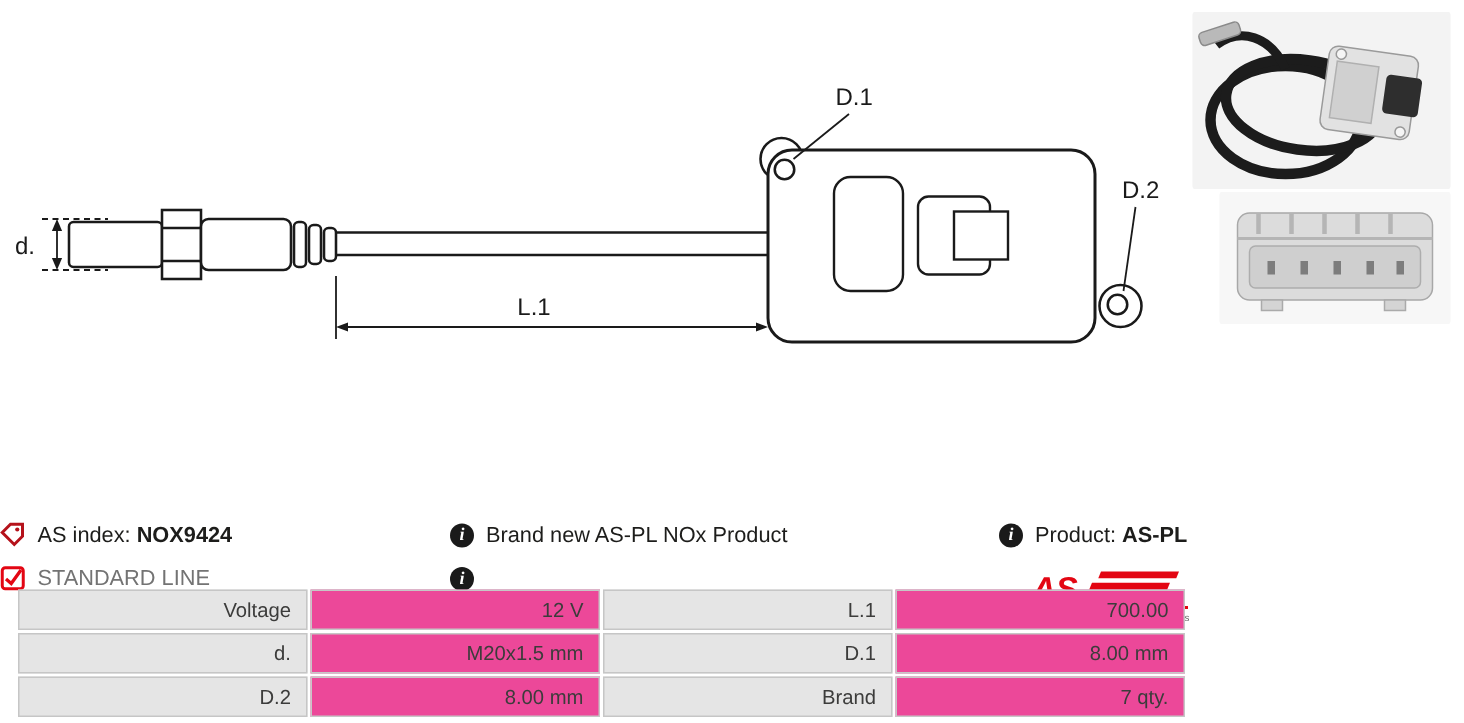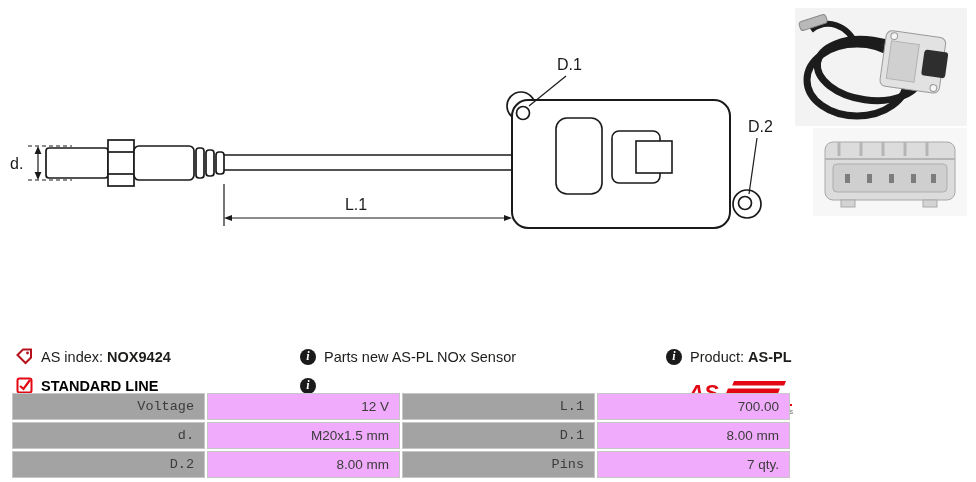--- a/index.html
+++ b/index.html
@@ -6,37 +6,37 @@
   .page{position:relative;width:976px;height:482px;background:#fff;overflow:hidden;
         font-family:"Liberation Sans",sans-serif;color:#1d1d1b;}
   
   .drawing{position:absolute;left:0;top:0;}
   
   .photo{position:absolute;overflow:hidden;border-radius:2px;}
   .photo1{left:795px;top:8px;width:172px;height:118px;background:#f3f3f3;}
   .photo2{left:813px;top:128px;width:154px;height:88px;background:#f7f7f7;}
   
   .info-col{position:absolute;top:342px;}
-  .col1{left:16px;width:270px;}
+  .col1{left:0;width:270px;}
   .col2{left:300px;width:340px;}
   .col3{left:666px;width:300px;}
   .info-line{display:flex;align-items:center;gap:8px;height:29px;font-size:14.5px;white-space:nowrap;}
   .info-line b{font-weight:bold;}
-  .red-bold{color:#000000;font-weight:bold;}
+  .red-bold{color:#737373;font-weight:normal;}
   .i-icon{display:inline-flex;align-items:center;justify-content:center;width:16px;height:16px;
           border-radius:50%;background:#1a1a1a;color:#fff;font-family:"Liberation Serif",serif;
           font-style:italic;font-weight:bold;font-size:12px;flex:0 0 16px;}
   .glyph{flex:0 0 17px;display:inline-flex;}
   .logo-wrap{margin-top:8px;display:flex;justify-content:flex-end;width:130px;}
   
   .spec-table{position:absolute;left:10px;top:391px;border-collapse:separate;border-spacing:2px;
               table-layout:fixed;width:782px;font-size:13.5px;color:#3c3c3b;}
   .spec-table td{border:1px solid #c6c6c6;height:25px;padding:0 10px;text-align:right;overflow:hidden;}
-  .spec-table td.lbl{background:#a3a3a3;font-family:Liberation Mono, monospace;}
-  .spec-table td.val{background:#f0abfc;}
+  .spec-table td.lbl{background:#e5e5e5;}
+  .spec-table td.val{background:#ec4899;}
 </style>
 </head>
 <body>
 
 <div class="page">
 
   <svg class="drawing" width="790" height="335" viewBox="0 0 790 335">
     <g fill="none" stroke="#1a1a1a" stroke-width="1.7">
 
       <rect x="46" y="148" width="62" height="30" rx="3" fill="#fff"></rect>
@@ -152,21 +152,21 @@
           <path d="M4,9 L7.5,12 L14,3" fill="none" stroke="#e30613" stroke-width="2.2"></path>
         </svg>
       </span>
       <span class="red-bold">STANDARD LINE</span>
     </div>
   </div>
 
   <div class="info-col col2">
     <div class="info-line">
       <span class="i-icon">i</span>
-      <span>Parts new AS-PL NOx Sensor</span>
+      <span>Brand new AS-PL NOx Product</span>
     </div>
     <div class="info-line">
       <span class="i-icon">i</span>
     </div>
   </div>
 
   <div class="info-col col3">
     <div class="info-line">
       <span class="i-icon">i</span>
       <span><span>Product:</span>&nbsp;<b>AS-PL</b></span>
@@ -195,19 +195,19 @@
       </tr>
       <tr>
         <td class="lbl">d.</td>
         <td class="val">M20x1.5 mm</td>
         <td class="lbl">D.1</td>
         <td class="val">8.00 mm</td>
       </tr>
       <tr>
         <td class="lbl">D.2</td>
         <td class="val">8.00 mm</td>
-        <td class="lbl">Pins</td>
+        <td class="lbl">Brand</td>
         <td class="val">7 qty.</td>
       </tr>
     </tbody>
   </table>
 
 </div>
 
 </body></html>

